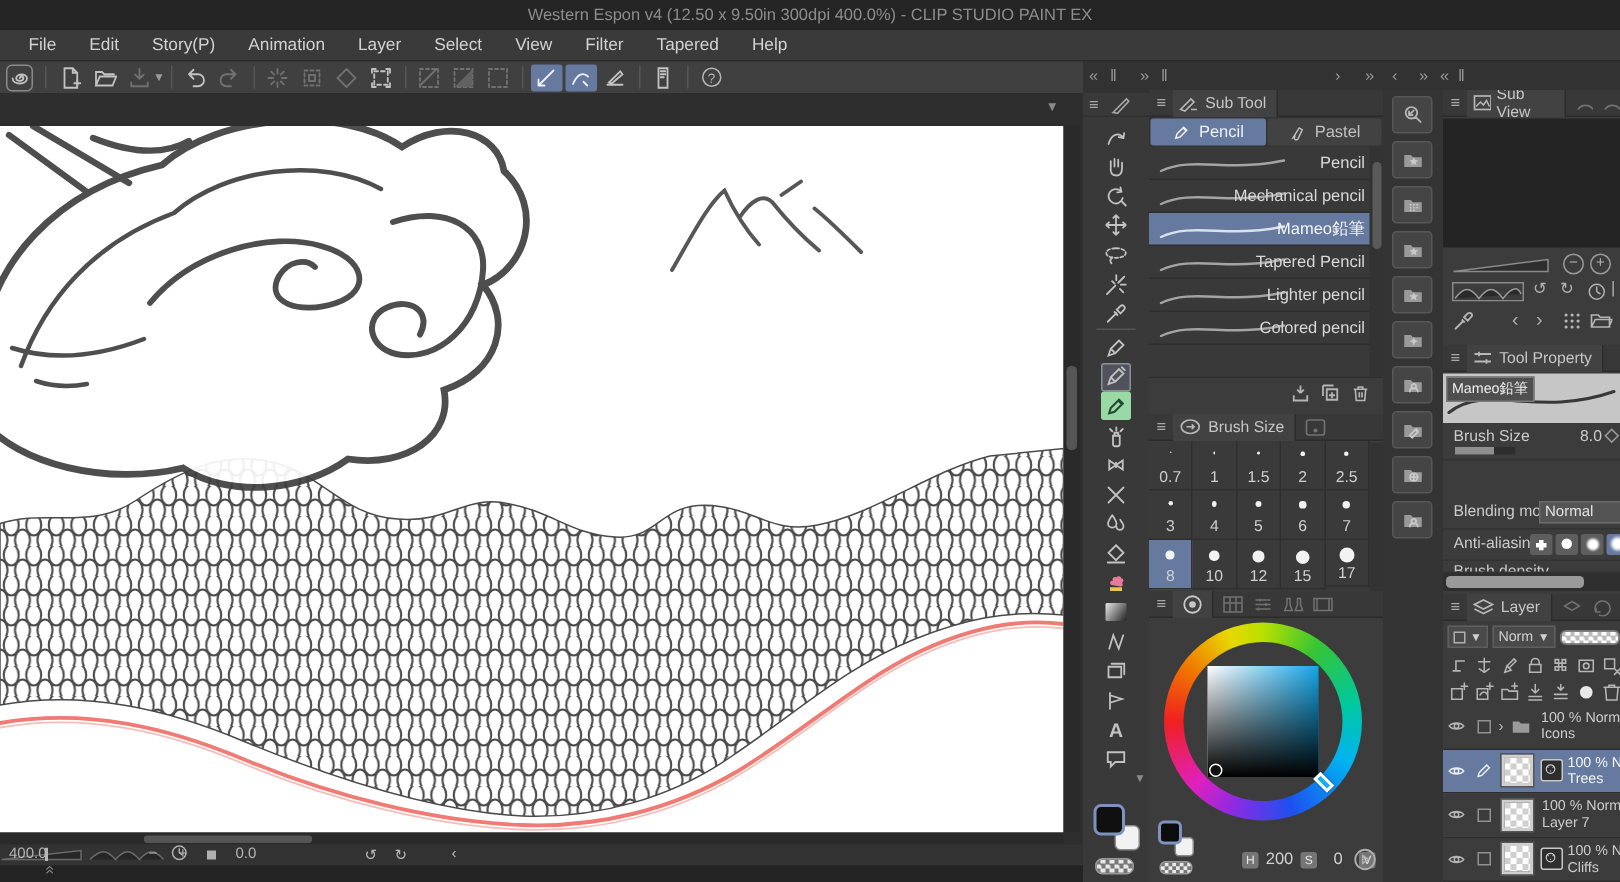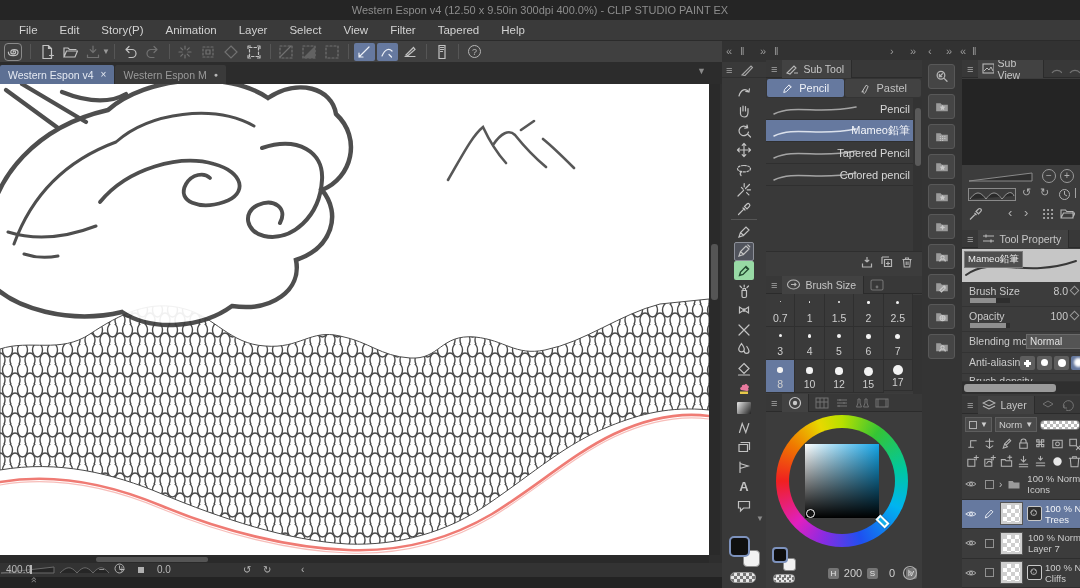--- a/index.html
+++ b/index.html
@@ -311,30 +311,20 @@
       <span style="left: 38px;">»</span>
       <span style="left: 52px;">‖</span>
       <span style="left: 168px;">›</span>
       <span style="left: 188px;">»</span>
       <span style="left: 206px;">‹</span>
       <span style="left: 224px;">»</span>
       <span style="left: 238px;">«</span>
       <span style="left: 250px;">‖</span>
     </div>
 
-  <div class="abs tabbar" id="tabbar">
-      <div class="doctab active">
-        <span>Western Espon v4</span>
-        <span class="close">×</span>
-      </div>
-      <div class="doctab inactive">
-        <span>Western Espon M</span>
-        <span class="dot">●</span>
-      </div>
-    </div>
   <span class="tab-caret">▼</span>
 
   <div class="abs canvas">
     <svg width="709" height="471" viewBox="0 0 709 471">
       <defs>
         <pattern id="trees" width="15" height="20" patternUnits="userSpaceOnUse">
           <ellipse cx="7.5" cy="6" rx="5" ry="7" fill="none" stroke="#4a4a4a" stroke-width="1.4"></ellipse>
           <ellipse cx="0" cy="16" rx="5" ry="7" fill="none" stroke="#4a4a4a" stroke-width="1.4"></ellipse>
           <ellipse cx="15" cy="16" rx="5" ry="7" fill="none" stroke="#4a4a4a" stroke-width="1.4"></ellipse>
         </pattern>
@@ -537,31 +527,43 @@
           <span>Pastel</span>
         </div>
       </div>
     <div class="stlist" id="subtoollist">
         <div class="strow">
           <svg width="90" height="20">
             <path d="M4,15 C25,5 48,16 86,8" fill="none" stroke="#b0b0b0" stroke-width="1.6" stroke-linecap="round" opacity="0.9"></path>
           </svg>
           <span class="lbl">Pencil</span>
         </div>
+        <div class="strow">
+          <svg width="90" height="20">
+            <path d="M4,15 C25,5 48,16 86,8" fill="none" stroke="#b0b0b0" stroke-width="1.6" stroke-linecap="round" opacity="0.9"></path>
+          </svg>
+          <span class="lbl">Mechanical pencil</span>
+        </div>
         <div class="strow sel">
           <svg width="90" height="20">
             <path d="M4,15 C25,5 48,16 86,8" fill="none" stroke="#e8ecf4" stroke-width="1.6" stroke-linecap="round" opacity="0.9"></path>
           </svg>
           <span class="lbl">Mameo鉛筆</span>
         </div>
         <div class="strow">
           <svg width="90" height="20">
             <path d="M4,15 C25,5 48,16 86,8" fill="none" stroke="#b0b0b0" stroke-width="1.6" stroke-linecap="round" opacity="0.9"></path>
           </svg>
           <span class="lbl">Tapered Pencil</span>
+        </div>
+        <div class="strow">
+          <svg width="90" height="20">
+            <path d="M4,15 C25,5 48,16 86,8" fill="none" stroke="#b0b0b0" stroke-width="1.6" stroke-linecap="round" opacity="0.9"></path>
+          </svg>
+          <span class="lbl">Lighter pencil</span>
         </div>
         <div class="strow">
           <svg width="90" height="20">
             <path d="M4,15 C25,5 48,16 86,8" fill="none" stroke="#b0b0b0" stroke-width="1.6" stroke-linecap="round" opacity="0.9"></path>
           </svg>
           <span class="lbl">Colored pencil</span>
         </div>
         <div class="stscroll">
           <div class="th"></div>
         </div>
@@ -832,28 +834,20 @@
       <div class="tpchip">Mameo鉛筆</div>
     </div>
     <div class="tprow" style="top:52px; height:25px">
       <span class="tplabel">Brush Size</span>
       <span class="tpval">8.0</span>
       <div class="tpsliderbar">
           <i></i>
         </div>
       <div class="tpspin"></div>
     </div>
-    <div class="tprow" style="top:77px; height:25px">
-      <span class="tplabel">Opacity</span>
-      <span class="tpval">100</span>
-      <div class="tpsliderbar">
-          <i style="width:36px"></i>
-        </div>
-      <div class="tpspin"></div>
-    </div>
     <div class="tprow" style="top:102px; height:21px">
       <span class="tplabel">Blending mode</span>
       <div class="tpselect">
         <span>Normal</span>
       </div>
     </div>
     <div class="tprow" style="top:123px; height:21px">
       <span class="tplabel" style="max-width:54px; overflow:hidden">Anti-aliasing</span>
       <div class="aabtn" style="left:58px">
         <svg width="9" height="9">

